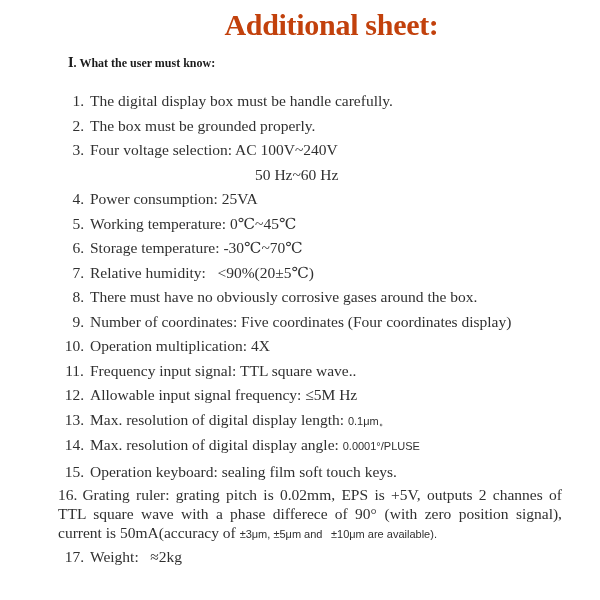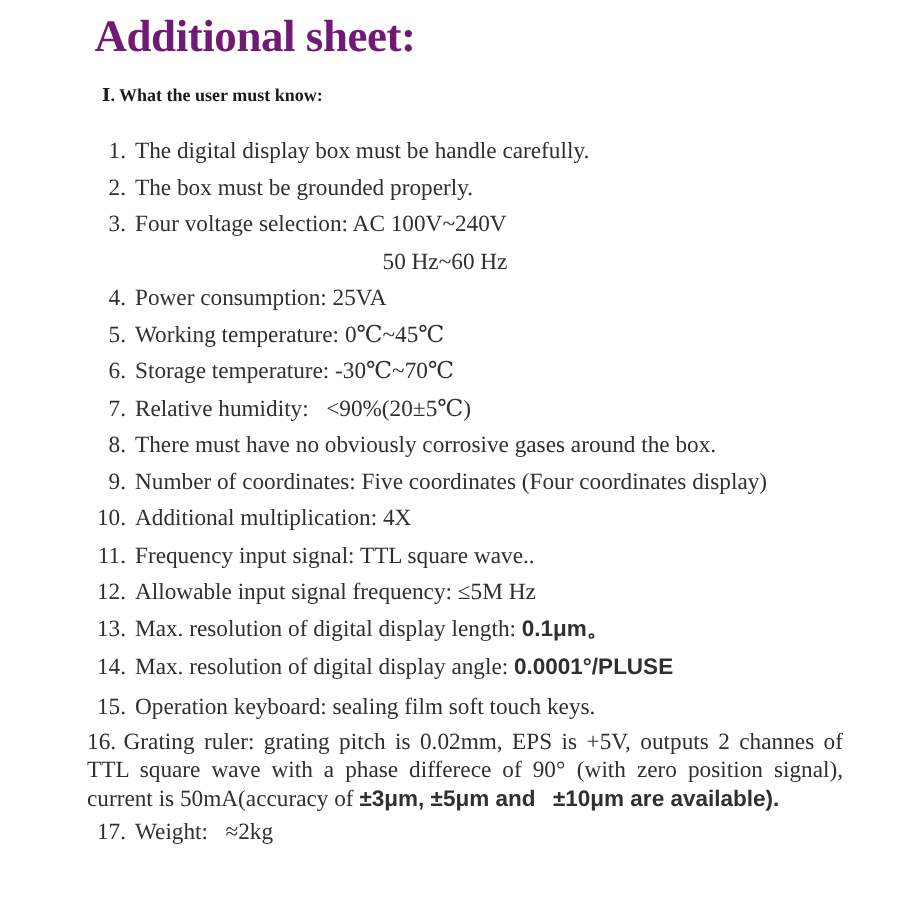--- a/index.html
+++ b/index.html
@@ -9,21 +9,22 @@
     overflow: hidden;
     font-family: "Liberation Serif", "DejaVu Serif", serif;
     color: #303030;
     -webkit-font-smoothing: antialiased;
   }
   .page { position: relative; width: 600px; height: 600px; }
   .title {
     margin: 8px 0 0 63px;
     font-size: 30px; line-height: 34px; font-weight: bold;
     letter-spacing: -0.3px;
-    color: #701a75;
+    color: #c2410c;
+    text-align: center;
   }
   .heading {
     margin: 12px 0 0 68px;
     font-size: 12px; line-height: 18px; font-weight: bold;
     color: #1b1b1b;
   }
   .list-a { margin-top: 17px; }
   .row {
     padding-left: 58px;
     height: 24.5px; line-height: 24.5px;
@@ -35,22 +36,21 @@
     display: inline-block; width: 26px;
     text-align: right; margin-right: 6px;
   }
   .sub-row {
     padding-left: 255px;
     height: 24.5px; line-height: 24.5px;
     font-size: 15.5px;
   }
   .val {
     font-family: "Liberation Sans", "DejaVu Sans", sans-serif;
-    font-size: 15px;
-    font-weight: bold;
+    font-size: 11px;
   }
   .para16 {
     margin-left: 58px; width: 504px;
     font-size: 15.5px; line-height: 19px;
     text-align: justify;
   }
   .para16 .num16 { margin-right: 5px; }
 </style>
 </head>
 <body>
@@ -84,21 +84,21 @@
     <div class="row">
       <span class="num">7.</span><span>Relative humidity:  &lt;90%(20±5℃)</span>
     </div>
     <div class="row">
       <span class="num">8.</span><span>There must have no obviously corrosive gases around the box.</span>
     </div>
     <div class="row">
       <span class="num">9.</span><span>Number of coordinates: Five coordinates (Four coordinates display)</span>
     </div>
     <div class="row">
-      <span class="num">10.</span><span>Additional multiplication: 4X</span>
+      <span class="num">10.</span><span>Operation multiplication: 4X</span>
     </div>
     <div class="row">
       <span class="num">11.</span><span>Frequency input signal: TTL square wave..</span>
     </div>
     <div class="row">
       <span class="num">12.</span><span>Allowable input signal frequency: ≤5M Hz</span>
     </div>
     <div class="row">
       <span class="num">13.</span><span>Max. resolution of digital display length: </span><span class="val">0.1μm。</span>
     </div>

